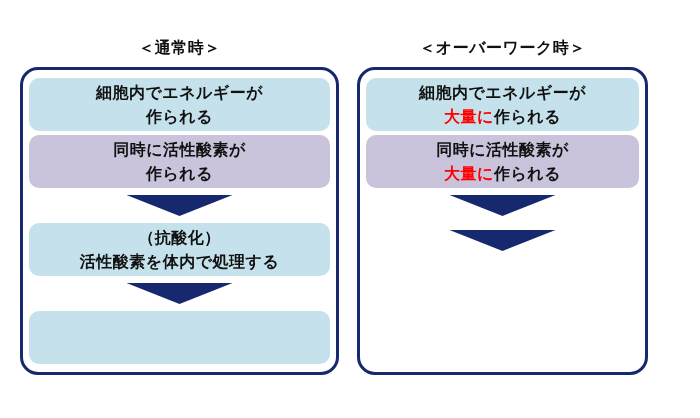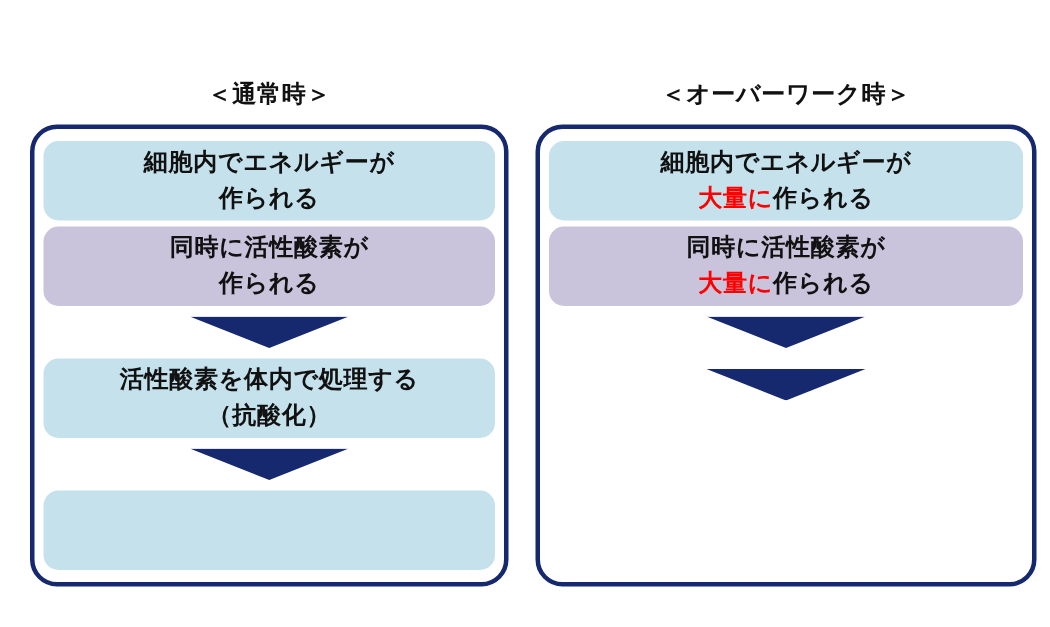--- a/index.html
+++ b/index.html
@@ -16,23 +16,23 @@
     background: var(--background);
     font-family: "Liberation Sans", "DejaVu Sans", sans-serif;
   }
   .stage {
     position: relative;
     width: 700px;
     height: 418px;
     background: var(--background);
     overflow: hidden;
   }
-  .panel-wrap { position: absolute; top: 52px; }
+  .panel-wrap { position: absolute; top: 36px; }
   .panel-wrap.left  { left: 20px;  width: 319px; }
-  .panel-wrap.right { left: 357px; width: 334px; }
+  .panel-wrap.right { left: 357px; width: 291px; }
   .panel-title {
     text-align: center;
     font-size: 16px;
     font-weight: bold;
     color: var(--text-black);
     line-height: 23px;
     margin-bottom: 8px;
     letter-spacing: 0.5px;
     white-space: nowrap;
   }
@@ -89,22 +89,22 @@
       </div>
 
       <div class="box purple">
         <div><span>同時に活性酸素が</span></div>
         <div><span>作られる</span></div>
       </div>
 
       <div class="arrow"></div>
 
       <div class="box blue">
+        <div><span>（抗酸化）</span></div>
         <div><span>活性酸素を体内で処理する</span></div>
-        <div><span>（抗酸化）</span></div>
       </div>
 
       <div class="arrow"></div>
 
       <div class="box blue">
       </div>
 
     </div>
   </div>
 

